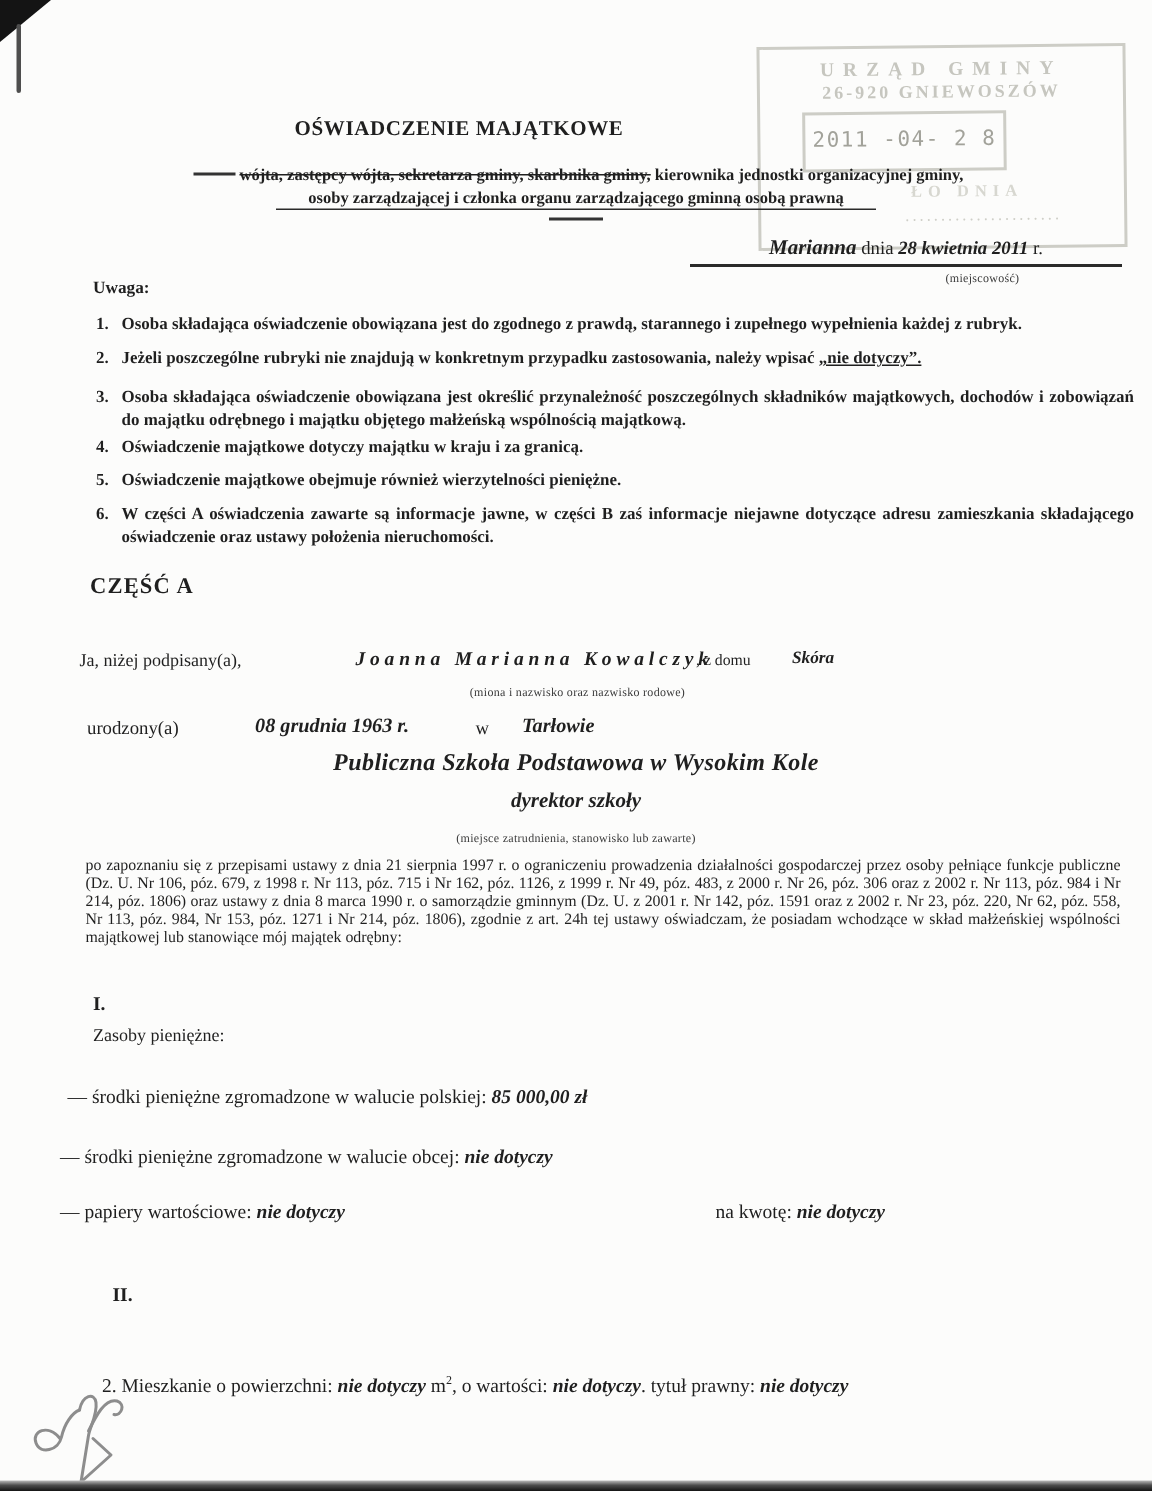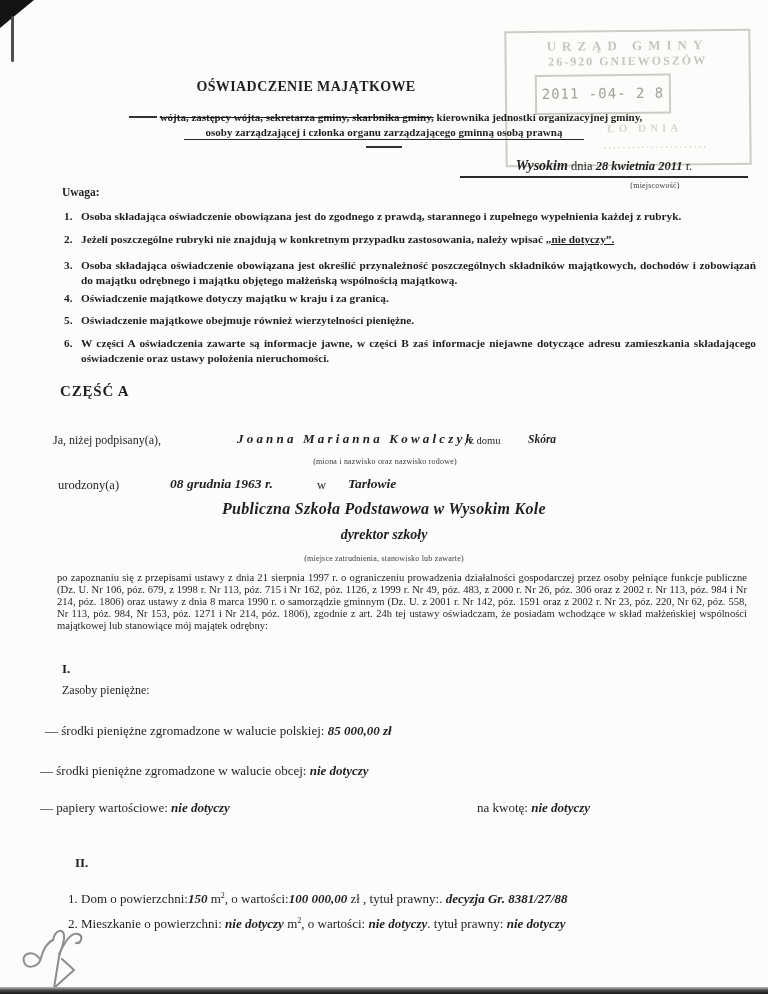--- a/index.html
+++ b/index.html
@@ -100,21 +100,21 @@
     </div>
     <div class="abs stamp-faint">ŁO DNIA</div>
     <div class="abs stamp-dots">......................</div>
   </div>
 
   <div class="abs title">OŚWIADCZENIE MAJĄTKOWE</div>
   <div class="abs subline" style="top:110px;"><span class="ext-line" style="width:28px;"></span><span class="strike">wójta, zastępcy wójta, sekretarza gminy, skarbnika gminy,</span><span> kierownika jednostki organizacyjnej gminy,</span></div>
   <div class="abs subline" style="top:125px;"><span class="uline">osoby zarządzającej i członka organu zarządzającego gminną osobą prawną</span></div>
   <div class="abs subline" style="top:140px;"><span class="ext-line" style="width:36px;"></span></div>
 
-  <div class="abs dateline"><span class="dl-place">Wysokim</span><span> dnia </span><span class="bi">28 kwietnia 2011</span><span> r.</span></div>
+  <div class="abs dateline"><span class="dl-place">Marianna</span><span> dnia </span><span class="bi">28 kwietnia 2011</span><span> r.</span></div>
   <div class="abs caption dl-caption">(miejscowość)</div>
 
   <div class="abs uwaga">Uwaga:</div>
   <div class="abs note" style="top:209px;">
     <span class="note-num">1.</span>
     <span class="note-text">Osoba składająca oświadczenie obowiązana jest do zgodnego z prawdą, starannego i zupełnego wypełnienia każdej z rubryk.</span>
   </div>
   <div class="abs note" style="top:232px;">
     <span class="note-num">2.</span>
     <span class="note-text"><span>Jeżeli poszczególne rubryki nie znajdują w konkretnym przypadku zastosowania, należy wpisać </span><span class="uline2">„nie dotyczy”.</span></span>
@@ -154,21 +154,20 @@
   <div class="abs legal">po zapoznaniu się z przepisami ustawy z dnia 21 sierpnia 1997 r. o ograniczeniu prowadzenia działalności gospodarczej przez osoby pełniące funkcje publiczne (Dz. U. Nr 106, póz. 679, z 1998 r. Nr 113, póz. 715 i Nr 162, póz. 1126, z 1999 r. Nr 49, póz. 483, z 2000 r. Nr 26, póz. 306 oraz z 2002 r. Nr 113, póz. 984 i Nr 214, póz. 1806) oraz ustawy z dnia 8 marca 1990 r. o samorządzie gminnym (Dz. U. z 2001 r. Nr 142, póz. 1591 oraz z 2002 r. Nr 23, póz. 220, Nr 62, póz. 558, Nr 113, póz. 984, Nr 153, póz. 1271 i Nr 214, póz. 1806), zgodnie z art. 24h tej ustawy oświadczam, że posiadam wchodzące w skład małżeńskiej wspólności majątkowej lub stanowiące mój majątek odrębny:</div>
 
   <div class="abs sec-num s1-num">I.</div>
   <div class="abs s1-head">Zasoby pieniężne:</div>
   <div class="abs dash-row d1"><span>—</span> <span>środki pieniężne zgromadzone w walucie polskiej:</span> <span class="bi">85 000,00 zł</span></div>
   <div class="abs dash-row d2"><span>—</span> <span>środki pieniężne zgromadzone w walucie obcej:</span> <span class="bi">nie dotyczy</span></div>
   <div class="abs dash-row d3"><span>—</span> <span>papiery wartościowe:</span> <span class="bi">nie dotyczy</span></div>
   <div class="abs kwota"><span>na kwotę:</span> <span class="bi">nie dotyczy</span></div>
 
   <div class="abs sec-num s2-num">II.</div>
-  <div class="abs s2-item s2-i1"><span>1.</span> <span>Dom o powierzchni:</span><span class="bi">150</span> <span><span>m</span><sup>2</sup></span><span>, o wartości:</span><span class="bi">100 000,00</span> <span>zł , tytuł prawny:.</span> <span class="bi">decyzja Gr. 8381/27/88</span></div>
   <div class="abs s2-item s2-i2"><span>2.</span> <span>Mieszkanie o powierzchni:</span> <span class="bi">nie dotyczy</span> <span><span>m</span><sup>2</sup></span><span>, o wartości:</span> <span class="bi">nie dotyczy</span><span>. tytuł prawny:</span> <span class="bi">nie dotyczy</span></div>
 
   <svg class="abs sig" width="92" height="74" viewBox="0 0 92 74">
     <g fill="none" stroke="#8d8d8d" stroke-width="2" stroke-linecap="round" stroke-linejoin="round">
       <path d="M28,41 C20,31 9,36 12,44 C15,52 27,49 29,40 C31,31 36,24 41,22"></path>
       <path d="M41,22 C43,12 51,10 52,17 C53,25 48,33 47,39 L42,70 L62,52 L50,41"></path>
       <path d="M47,36 C52,26 58,14 66,16 C72,18 69,26 64,25"></path>
     </g>
   </svg>
 

